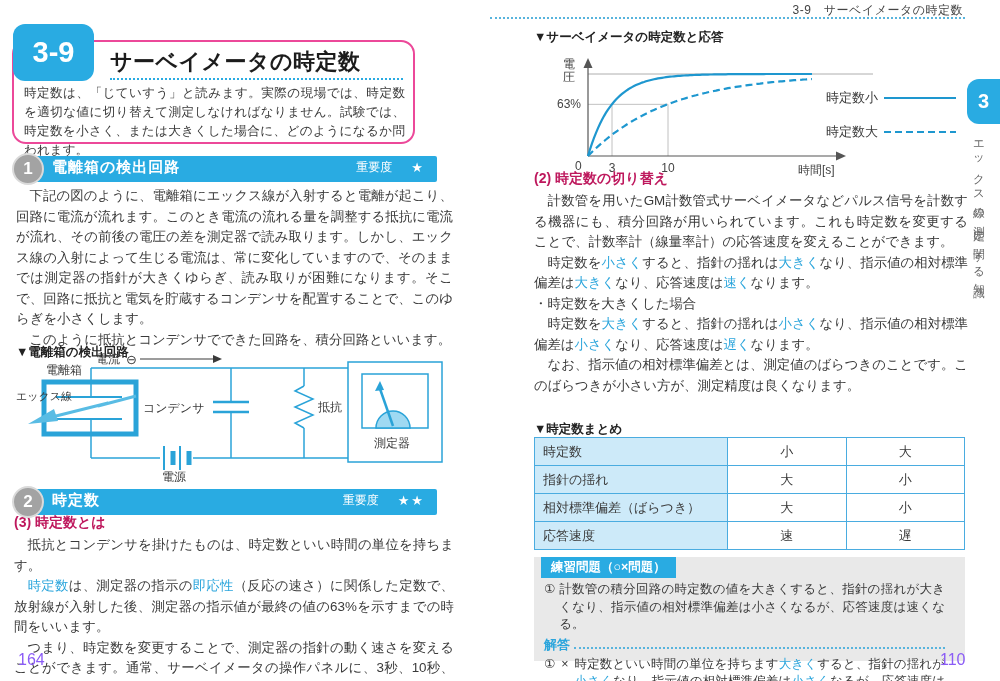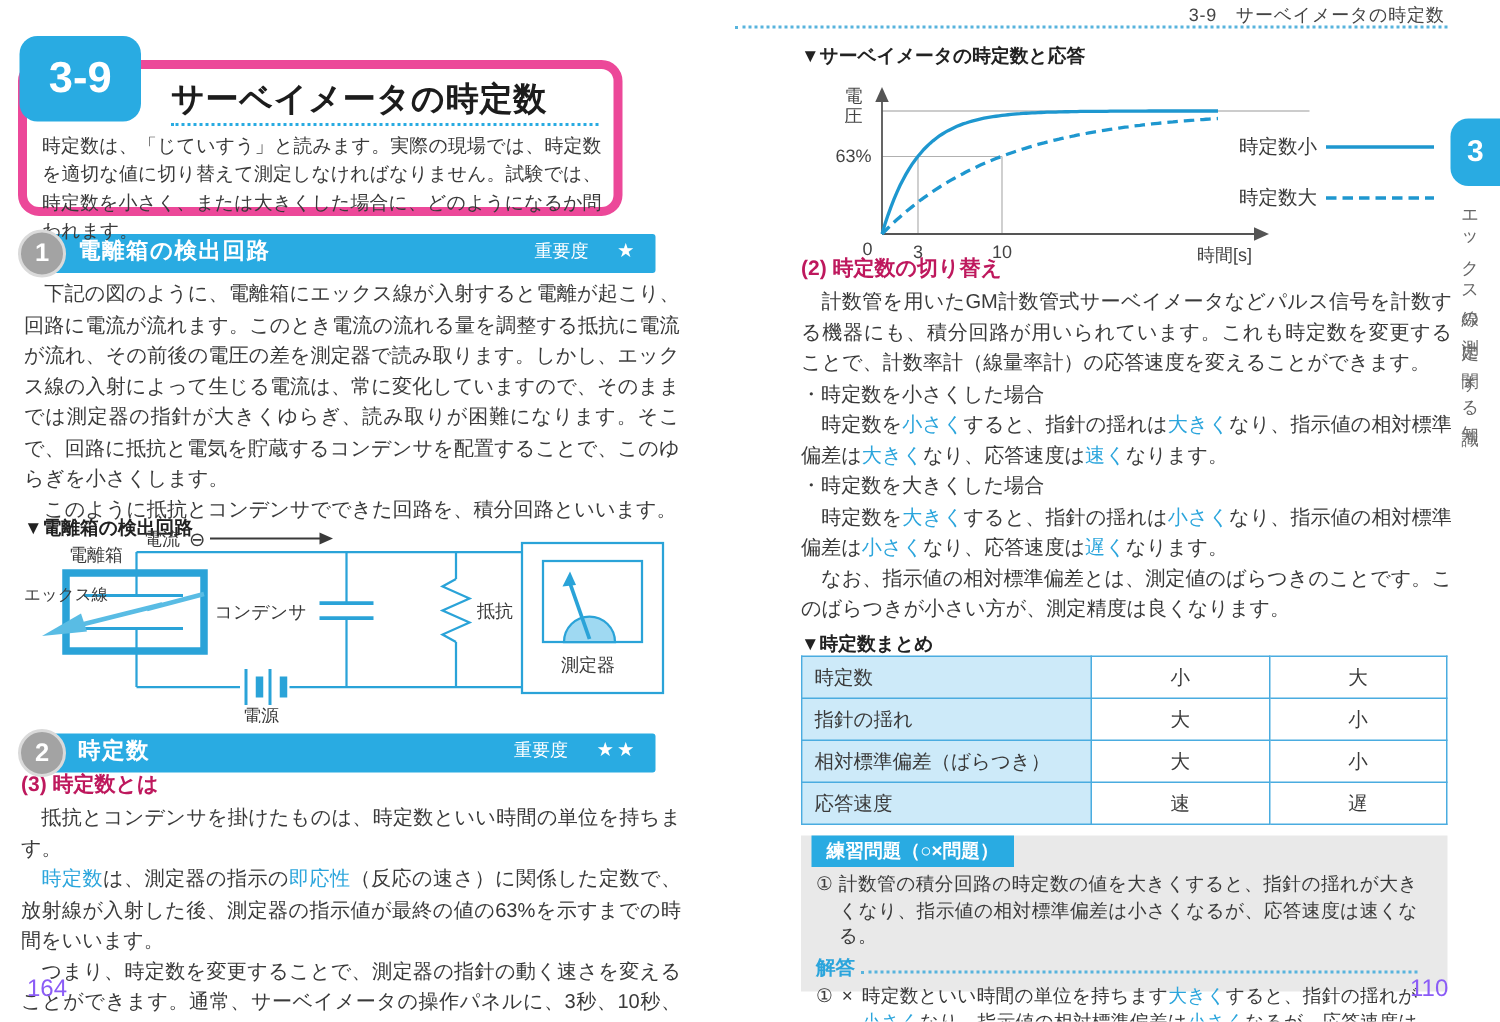--- a/index.html
+++ b/index.html
@@ -8,21 +8,21 @@
     font-family:"Liberation Sans","DejaVu Sans",sans-serif;color:#3a3a3a;
   }
   .abs{position:absolute}
   .accent{color:#2ba5dc}
   
   .badge{
     left:13px;top:24px;width:81px;height:57px;background:#29abe2;border-radius:12px;
     color:#fff;font-weight:bold;font-size:29px;display:flex;align-items:center;justify-content:center;z-index:3;
   }
   .title-box{
-    left:12px;top:40px;width:403px;height:104px;border:6px solid #ec4899;border-radius:14px;box-sizing:border-box;z-index:1;background:#fff;
+    left:12px;top:40px;width:403px;height:104px;border:2px solid #ec4899;border-radius:14px;box-sizing:border-box;z-index:1;background:#fff;
   }
   .tb-title{position:absolute;left:96px;top:5px;font-size:22px;font-weight:bold;color:#1c1c1c;letter-spacing:.5px;white-space:nowrap}
   .tb-dots{position:absolute;left:96px;right:10px;top:36px;border-bottom:2px dotted #29abe2}
   .tb-intro{position:absolute;left:10px;right:8px;top:42px;font-size:12.6px;line-height:19px;text-align:justify}
   
   .sec-header{left:12px;width:425px;height:30px}
   .num-circle{
     position:absolute;left:0;top:0;width:28px;height:28px;border-radius:50%;background:#a3a3a3;
     border:2.5px solid #dadada;color:#fff;font-weight:bold;font-size:17px;
     display:flex;align-items:center;justify-content:center;z-index:2;
@@ -186,21 +186,20 @@
     <text x="260" y="130" font-size="12" fill="#444">時間[s]</text>
     <text x="288" y="58" font-size="13" fill="#3a3a3a">時定数小</text>
     <line x1="346" y1="54" x2="418" y2="54" stroke="#1e97cf" stroke-width="2.2"></line>
     <text x="288" y="92" font-size="13" fill="#3a3a3a">時定数大</text>
     <line x1="346" y1="88" x2="418" y2="88" stroke="#1e97cf" stroke-width="2.2" stroke-dasharray="7 4"></line>
   </svg>
 
 <div class="abs flow" style="left:534px;top:170px;width:434px">
   <div class="subhead">(2) 時定数の切り替え</div>
   <p>　計数管を用いたGM計数管式サーベイメータなどパルス信号を計数する機器にも、積分回路が用いられています。これも時定数を変更することで、計数率計（線量率計）の応答速度を変えることができます。</p>
-  <p class="bullet">・時定数を小さくした場合</p>
   <p><span>　時定数を</span><span class="accent">小さく</span><span>すると、指針の揺れは</span><span class="accent">大きく</span><span>なり、指示値の相対標準偏差は</span><span class="accent">大きく</span><span>なり、応答速度は</span><span class="accent">速く</span><span>なります。</span></p>
   <p class="bullet">・時定数を大きくした場合</p>
   <p><span>　時定数を</span><span class="accent">大きく</span><span>すると、指針の揺れは</span><span class="accent">小さく</span><span>なり、指示値の相対標準偏差は</span><span class="accent">小さく</span><span>なり、応答速度は</span><span class="accent">遅く</span><span>なります。</span></p>
   <p>　なお、指示値の相対標準偏差とは、測定値のばらつきのことです。このばらつきが小さい方が、測定精度は良くなります。</p>
 </div>
 
 <div class="abs cap" style="left:534px;top:421px">▼時定数まとめ</div>
 
 <table class="sum abs" style="left:534px;top:437px">
   <tbody>

